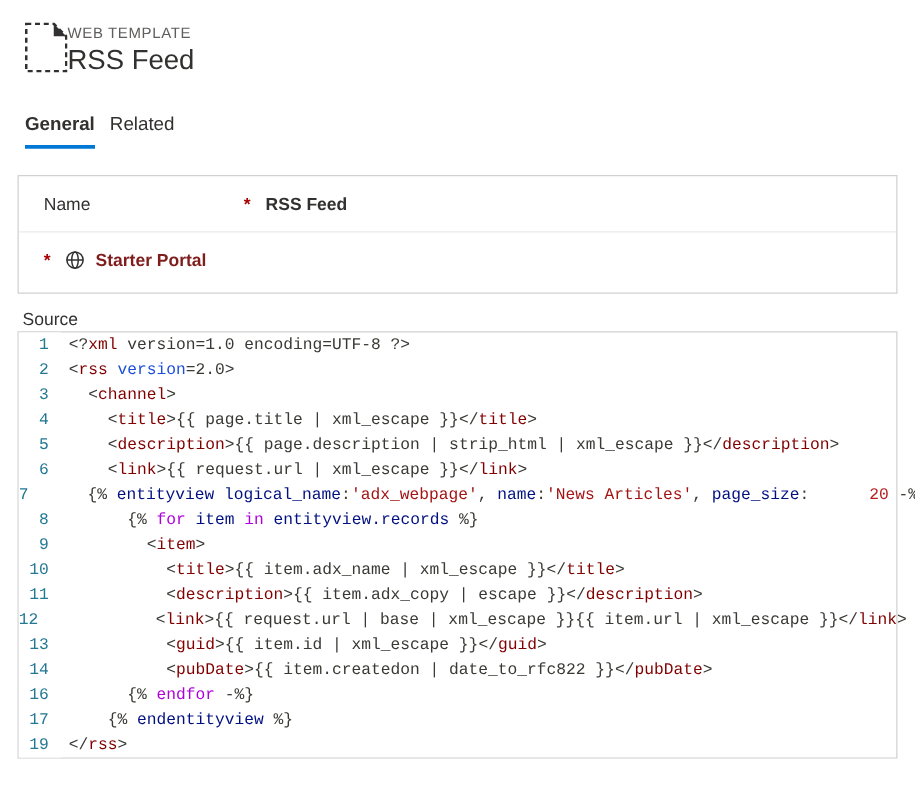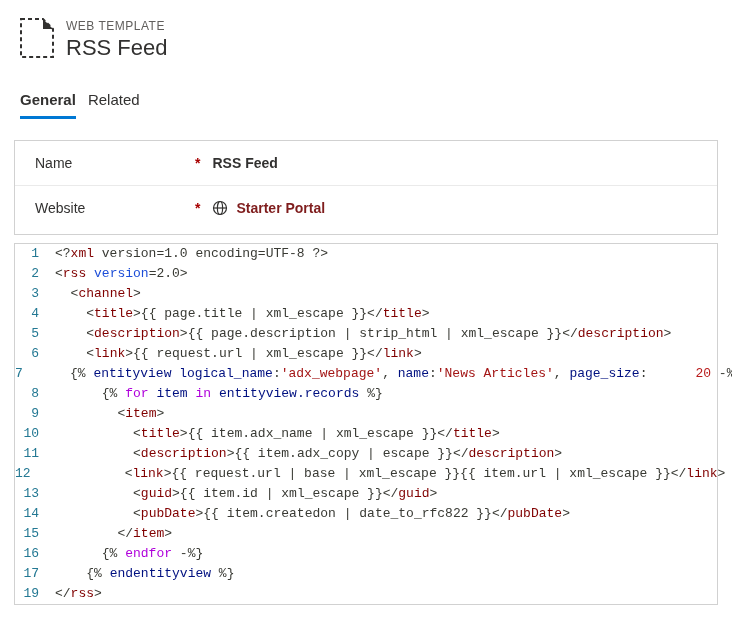--- a/index.html
+++ b/index.html
@@ -7,21 +7,21 @@
     margin: 0;
     font-family: "Segoe UI", Arial, sans-serif;
     font-size: 14px;
     color: #323130;
     background: #fff;
     width: 732px;
   }
   .header {
     display: flex;
     align-items: flex-end;
-    gap: 12px;
+    gap: 0;
     padding: 18px 20px 24px 20px;
   }
   .doc-icon { flex: 0 0 auto; }
   .header-text .subtitle {
     font-size: 12px;
     letter-spacing: 0.5px;
     color: #605e5c;
   }
   .header-text .title {
     font-size: 22px;
@@ -128,36 +128,36 @@
   <div class="tab">Related</div>
 </div>
 
 <div class="form-panel">
   <div class="form-row">
     <div class="form-label">Name</div>
     <span class="req">*</span>
     <div class="form-value">RSS Feed</div>
   </div>
   <div class="form-row">
-    <div class="form-label">Website</div>
     <span class="req">*</span>
     <div class="form-value link">
       <span class="globe-icon">
         <svg width="16" height="16" viewBox="0 0 16 16">
           <circle cx="8" cy="8" r="6.5" fill="none" stroke="#323130" stroke-width="1.2"></circle>
           <ellipse cx="8" cy="8" rx="2.6" ry="6.5" fill="none" stroke="#323130" stroke-width="1.2"></ellipse>
           <line x1="1.5" y1="8" x2="14.5" y2="8" stroke="#323130" stroke-width="1.2"></line>
         </svg>
       </span>
       <span>Starter Portal</span>
     </div>
   </div>
 </div>
 
 <div class="source-section">
+  <div class="source-label">Source</div>
   <div class="editor">
 
     <div class="line">
         <span class="gutter">1</span>
         <span class="code"><span class="t-punct">&lt;?</span><span class="t-decl">xml</span><span class="t-text"> version=1.0 encoding=UTF-8 </span><span class="t-punct">?&gt;</span></span>
       </div>
 
     <div class="line">
         <span class="gutter">2</span>
         <span class="code"><span class="t-bracket">&lt;</span><span class="t-tag">rss</span><span class="t-text"> </span><span class="t-attr">version</span><span class="t-text">=2.0</span><span class="t-bracket">&gt;</span></span>
@@ -216,24 +216,20 @@
     <div class="line">
         <span class="gutter">13</span>
         <span class="code"><span>          </span><span class="t-bracket">&lt;</span><span class="t-tag">guid</span><span class="t-bracket">&gt;</span><span class="t-text">{{ item.id | xml_escape }}</span><span class="t-bracket">&lt;/</span><span class="t-tag">guid</span><span class="t-bracket">&gt;</span></span>
       </div>
 
     <div class="line">
         <span class="gutter">14</span>
         <span class="code"><span>          </span><span class="t-bracket">&lt;</span><span class="t-tag">pubDate</span><span class="t-bracket">&gt;</span><span class="t-text">{{ item.createdon | date_to_rfc822 }}</span><span class="t-bracket">&lt;/</span><span class="t-tag">pubDate</span><span class="t-bracket">&gt;</span></span>
       </div>
 
-    <div class="line">
-        <span class="gutter">15</span>
-        <span class="code"><span>        </span><span class="t-bracket">&lt;/</span><span class="t-tag">item</span><span class="t-bracket">&gt;</span></span>
-      </div>
 
     <div class="line">
         <span class="gutter">16</span>
         <span class="code"><span>      </span><span class="t-text">{% </span><span class="t-kw">endfor</span><span class="t-text"> -%}</span></span>
       </div>
 
     <div class="line">
         <span class="gutter">17</span>
         <span class="code"><span>    </span><span class="t-text">{% </span><span class="t-var">endentityview</span><span class="t-text"> %}</span></span>
       </div>

